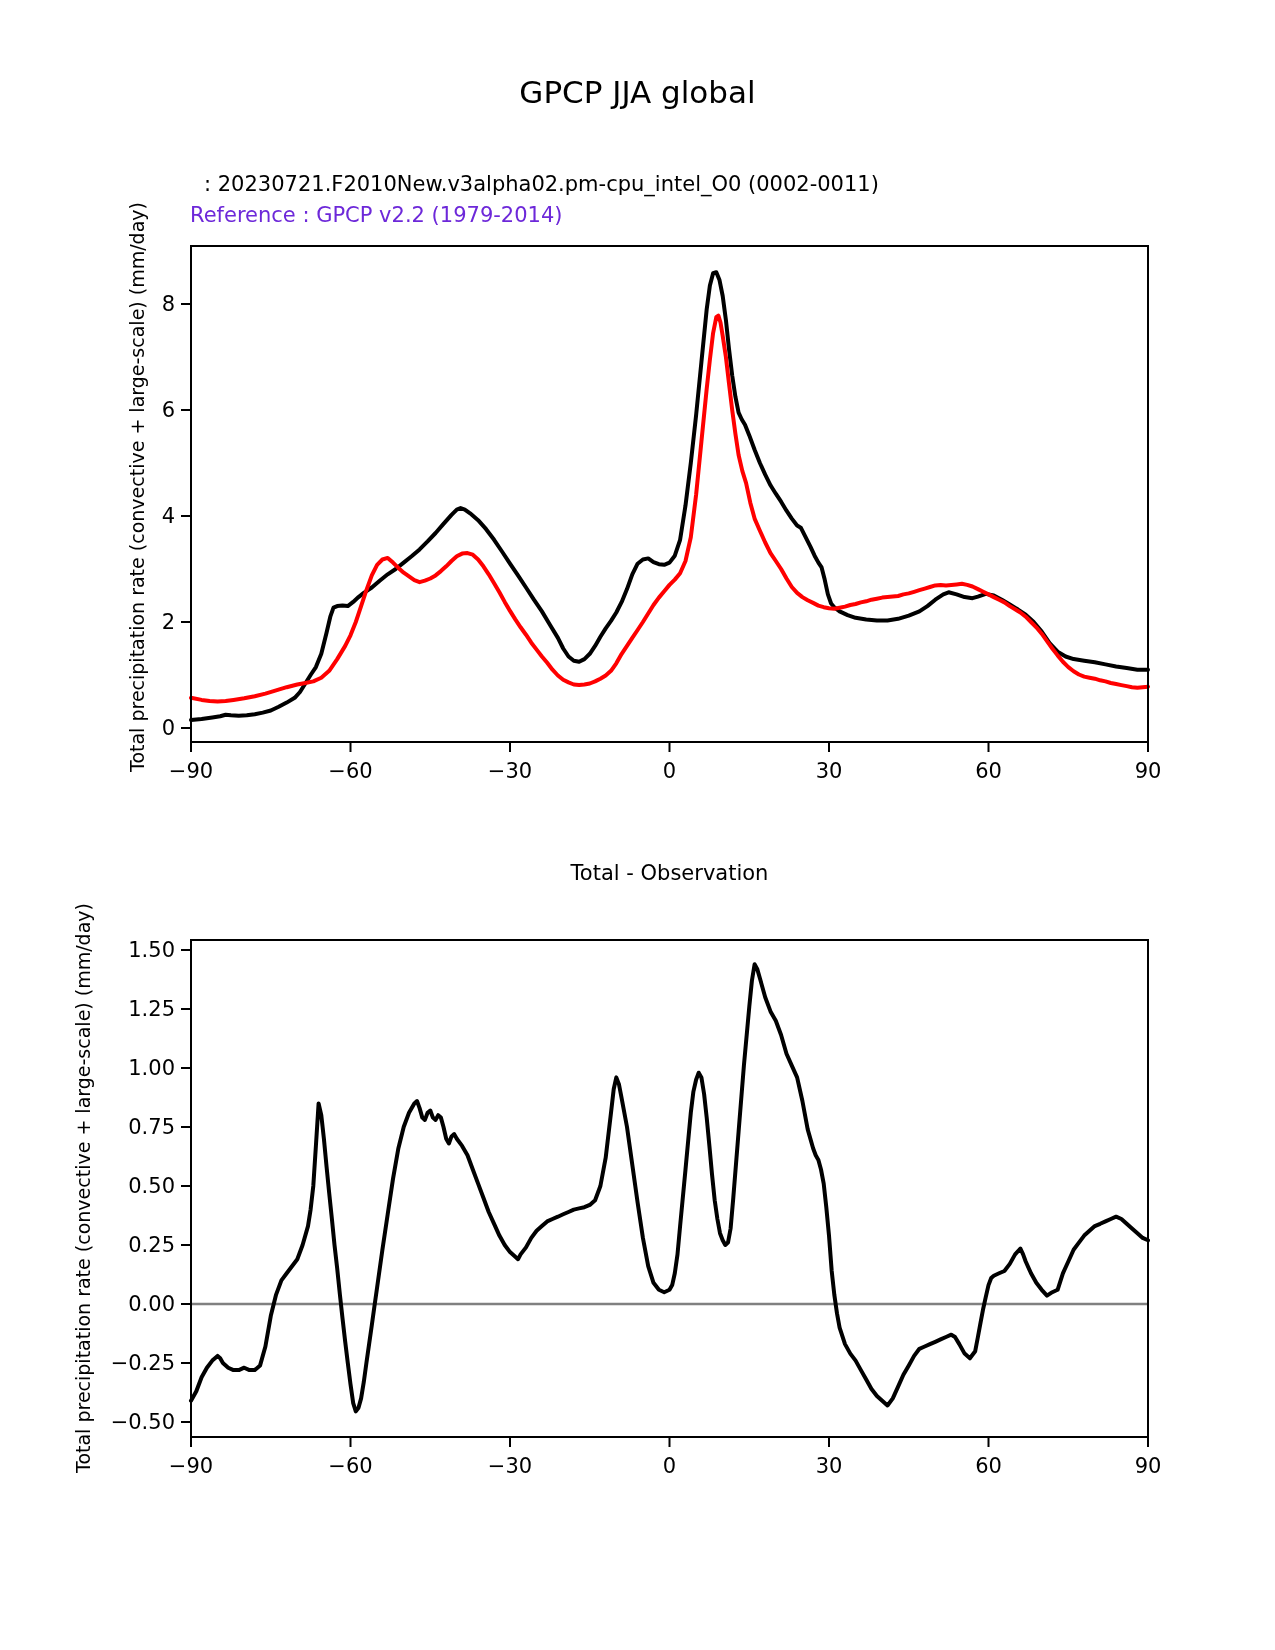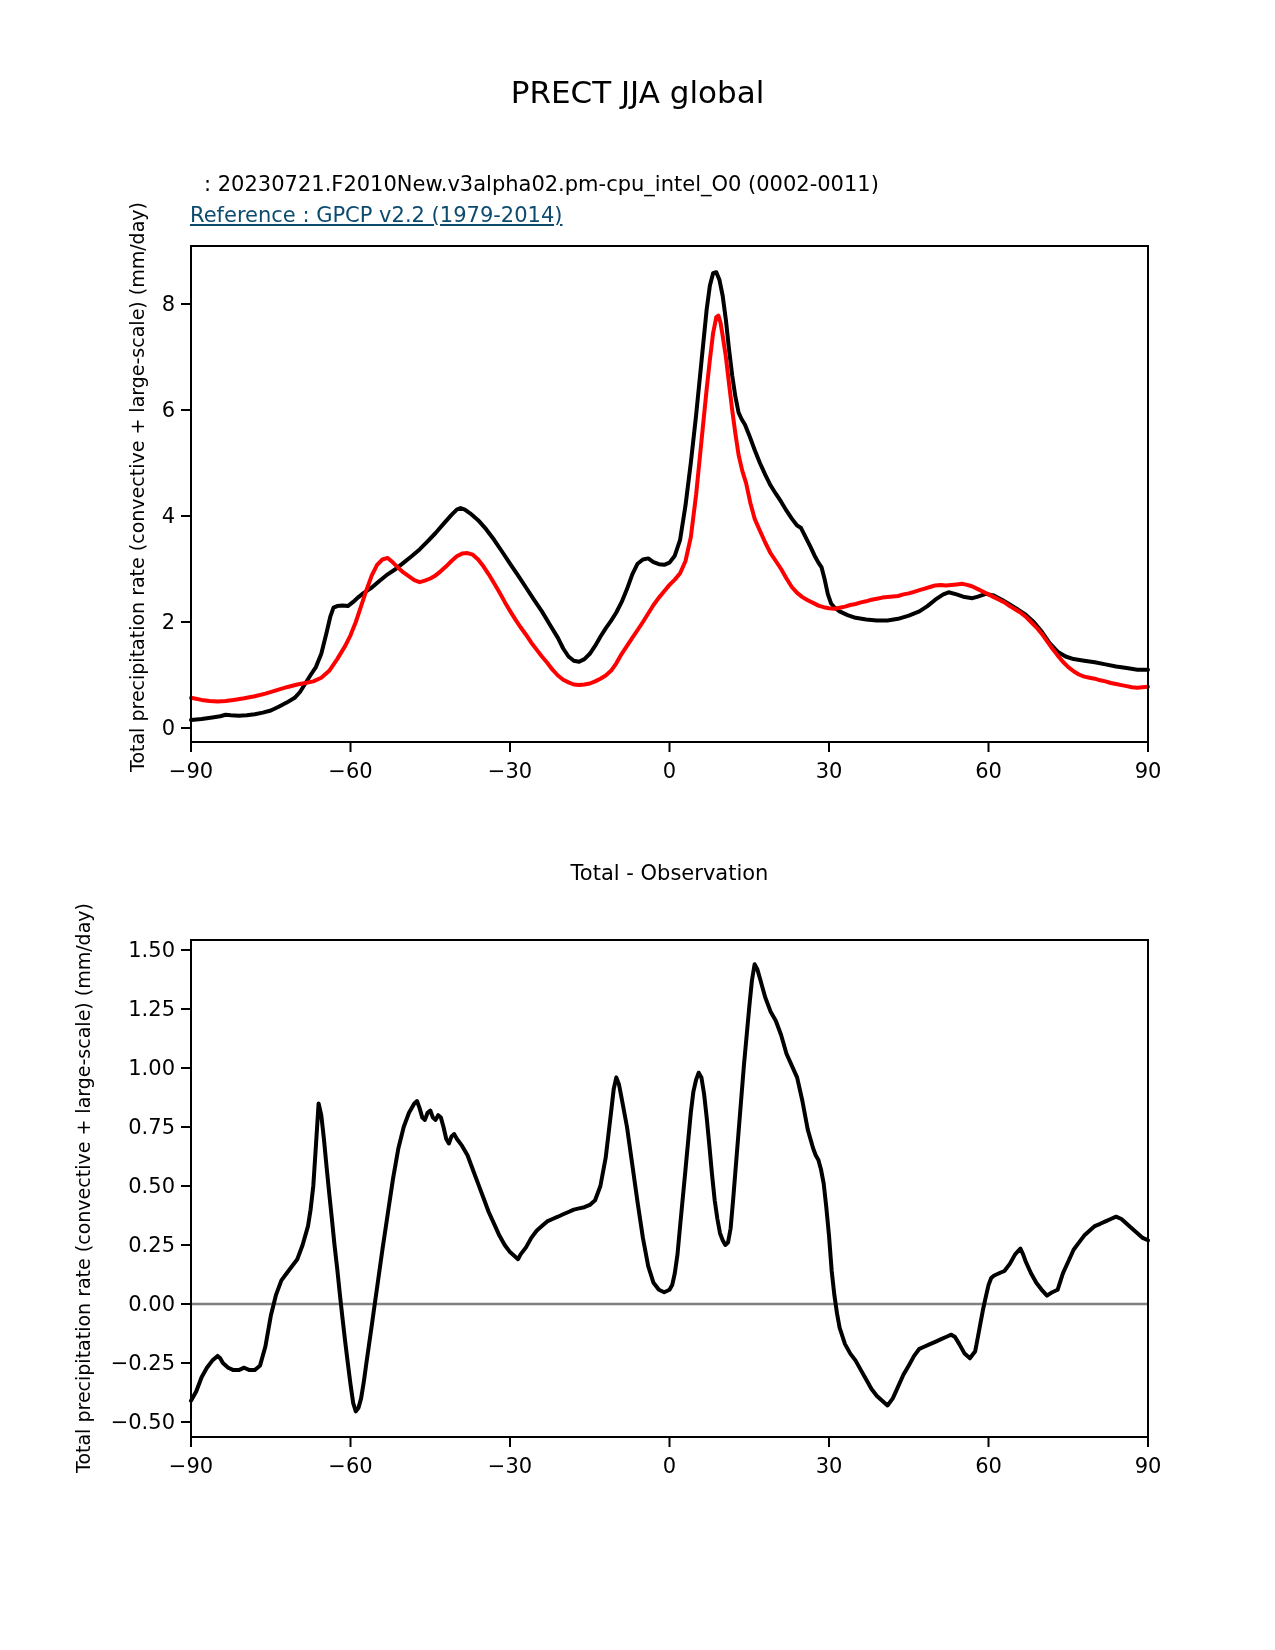--- a/index.html
+++ b/index.html
@@ -31,23 +31,23 @@
     position:absolute; top:860px; left:191px; width:957px;
     text-align:center; font-size:21px; line-height:26px; color:#000000;
   }
   #plots { position:absolute; top:0; left:0; }
   #plots text { font-family:"DejaVu Sans","Liberation Sans",sans-serif; fill:#000000; }
 </style>
 </head>
 <body>
 
 <div class="fig">
-  <div class="main-title">PRECT JJA global</div>
+  <div class="main-title">GPCP JJA global</div>
   <div class="ann-model" style="color: rgb(0, 0, 0);">: 20230721.F2010New.v3alpha02.pm-cpu_intel_O0 (0002-0011)</div>
-  <div class="ann-ref" style="color: #0c4a6e; text-decoration: underline;">Reference : GPCP v2.2 (1979-2014)</div>
+  <div class="ann-ref" style="color: #6d28d9;">Reference : GPCP v2.2 (1979-2014)</div>
   <div class="ylabel" id="ylabel-top">Total precipitation rate (convective + large-scale) (mm/day)</div>
   <div class="ylabel" id="ylabel-bottom">Total precipitation rate (convective + large-scale) (mm/day)</div>
   <div class="chart2-title">Total - Observation</div>
   <svg id="plots" width="1275" height="1650" viewBox="0 0 1275 1650" xmlns="http://www.w3.org/2000/svg">
       <g>
         <polyline points="191.0,720.1 201.6,719.0 212.3,717.4 220.2,716.3 225.6,714.8 230.9,715.3 238.8,715.8 246.8,715.3 254.8,714.2 262.8,712.6 270.8,710.5 278.7,706.8 286.7,702.6 294.7,697.8 300.0,692.0 305.3,683.5 310.6,675.0 315.9,667.1 321.3,653.8 326.6,632.6 330.3,616.7 333.5,607.7 337.2,606.1 342.5,605.6 347.8,606.1 353.2,601.9 358.5,597.1 363.8,592.9 371.8,587.5 379.7,580.7 387.7,574.3 395.7,569.0 403.7,562.6 411.6,556.3 419.6,549.4 427.6,541.4 435.6,533.0 443.5,523.9 451.5,514.9 456.8,509.6 460.6,508.0 464.8,509.6 470.1,513.3 478.1,520.2 486.1,529.2 494.1,539.8 502.0,551.5 510.0,563.7 518.0,575.4 526.0,587.5 533.9,599.7 541.9,611.4 549.9,624.7 557.9,637.9 563.2,648.5 568.5,656.5 573.8,660.7 579.1,661.8 584.4,659.1 589.8,653.8 595.1,645.9 600.4,636.8 605.7,628.4 611.0,620.9 616.3,612.5 621.7,601.9 627.0,589.1 632.3,574.3 637.6,563.7 642.9,559.5 648.2,558.4 653.5,562.1 658.9,564.2 664.2,564.8 669.5,562.6 674.8,555.7 680.1,539.8 685.5,505.4 690.8,463.0 696.1,415.3 701.4,362.3 706.7,309.3 709.9,285.4 713.1,273.2 716.3,272.2 719.5,280.1 722.7,296.0 725.9,319.9 729.0,349.0 732.2,375.5 735.4,396.7 738.6,412.6 741.8,419.5 745.0,424.8 749.3,435.4 754.6,449.7 759.9,463.0 765.2,474.7 770.5,485.3 775.8,493.7 781.1,501.7 786.5,510.7 791.8,518.6 797.1,525.5 800.8,527.7 805.1,536.1 810.4,546.7 814.6,555.7 818.4,562.6 821.6,567.4 824.7,579.6 827.9,594.4 831.1,603.5 834.3,607.2 839.6,611.4 847.6,615.1 855.6,617.8 866.2,619.4 876.9,620.4 887.5,620.4 898.1,618.8 908.8,615.6 919.4,611.4 927.4,606.1 935.3,599.7 943.3,594.4 948.6,592.3 956.6,594.4 964.6,597.1 972.5,598.2 977.9,596.6 985.8,593.9 993.8,595.5 1001.8,599.7 1009.8,604.5 1017.7,609.3 1025.7,614.6 1033.7,622.0 1041.7,631.5 1049.6,643.2 1057.6,651.7 1065.6,656.5 1073.6,659.1 1084.2,660.7 1094.8,662.3 1105.5,664.4 1116.1,666.5 1126.7,668.1 1137.4,669.7 1148.0,669.7" fill="none" stroke="#000000" stroke-width="4" stroke-linejoin="round" stroke-linecap="round"></polyline>
         <polyline points="191.0,697.8 201.6,699.9 209.6,701.0 217.6,701.5 225.6,701.0 233.5,699.9 244.2,698.3 254.8,696.2 265.4,693.6 276.1,690.4 286.7,687.2 297.3,684.5 305.3,683.0 313.3,681.4 321.3,677.7 329.2,670.8 337.2,659.1 345.2,645.9 350.5,635.3 355.8,622.0 361.1,606.1 366.4,590.2 371.8,575.4 377.1,564.8 382.4,559.5 387.7,557.9 393.0,562.6 398.4,567.9 403.7,572.7 409.0,576.4 414.3,580.1 419.6,582.2 424.9,580.7 430.3,578.5 435.6,575.4 440.9,571.1 446.2,566.3 451.5,561.0 456.8,556.3 462.1,553.6 467.5,553.1 472.8,554.7 478.1,559.5 483.4,566.3 488.7,574.3 494.1,583.3 499.4,592.3 504.7,601.9 510.0,610.9 515.3,619.4 520.6,627.3 526.0,634.7 531.3,642.7 536.6,649.6 541.9,656.5 547.2,662.8 552.5,669.7 557.9,675.5 563.2,679.8 568.5,682.4 573.8,684.5 579.1,685.1 584.4,684.5 589.8,683.5 595.1,681.4 600.4,678.7 605.7,675.5 611.0,670.8 616.3,663.3 621.7,653.8 627.0,645.9 632.3,637.9 637.6,630.0 642.9,622.0 648.2,613.5 653.5,605.0 658.9,597.6 664.2,591.3 669.5,584.9 674.8,579.6 680.1,573.2 685.5,561.0 690.8,537.2 696.1,494.8 701.4,441.8 706.7,388.8 709.9,359.6 713.1,333.1 716.3,317.2 718.4,315.6 720.5,322.5 722.7,335.8 725.9,357.0 729.0,383.5 732.2,410.0 735.4,433.8 738.6,455.0 742.3,470.9 746.1,483.1 750.3,502.7 754.6,518.6 759.9,530.8 765.2,542.5 770.5,553.1 775.8,561.0 781.1,569.0 786.5,578.5 791.8,587.0 797.1,592.9 802.4,597.1 807.7,600.3 813.1,602.9 818.4,605.6 823.7,607.2 829.0,608.2 834.3,608.8 839.6,607.7 845.0,606.6 850.3,605.0 855.6,604.0 860.9,602.4 866.2,601.3 871.5,599.7 876.9,598.7 882.2,597.6 887.5,597.1 892.8,596.6 898.1,596.0 903.4,594.4 908.8,593.4 914.1,591.8 919.4,590.2 924.7,588.6 930.0,587.0 935.3,585.4 940.6,584.9 946.0,585.4 951.3,584.9 956.6,584.4 961.9,583.8 967.2,584.9 972.5,586.5 977.9,589.1 983.2,591.8 988.5,594.4 993.8,597.1 999.1,599.7 1004.4,602.4 1009.8,606.1 1015.1,609.3 1020.4,612.5 1025.7,616.7 1031.0,622.0 1036.3,627.3 1041.7,633.7 1047.0,641.1 1052.3,648.5 1057.6,655.4 1062.9,661.8 1068.3,667.1 1073.6,671.3 1078.9,674.5 1084.2,676.6 1089.5,677.7 1094.8,678.7 1100.2,680.3 1105.5,681.4 1110.8,683.0 1116.1,684.0 1121.4,685.1 1126.7,686.1 1132.0,687.2 1137.4,687.7 1142.7,687.2 1148.0,686.7" fill="none" stroke="#ff0000" stroke-width="4" stroke-linejoin="round" stroke-linecap="round"></polyline>
         <rect x="191" y="246" width="957" height="496" fill="none" stroke="#000000" stroke-width="2"></rect>
         <line x1="191" x2="191" y1="742" y2="752" stroke="#000000" stroke-width="2"></line>
         <text x="191" y="778" text-anchor="middle" font-size="21">−90</text>

